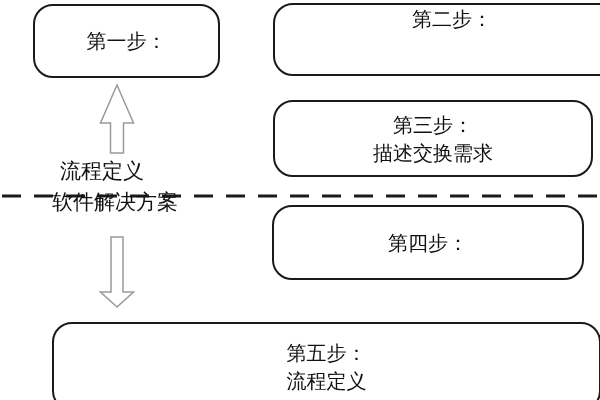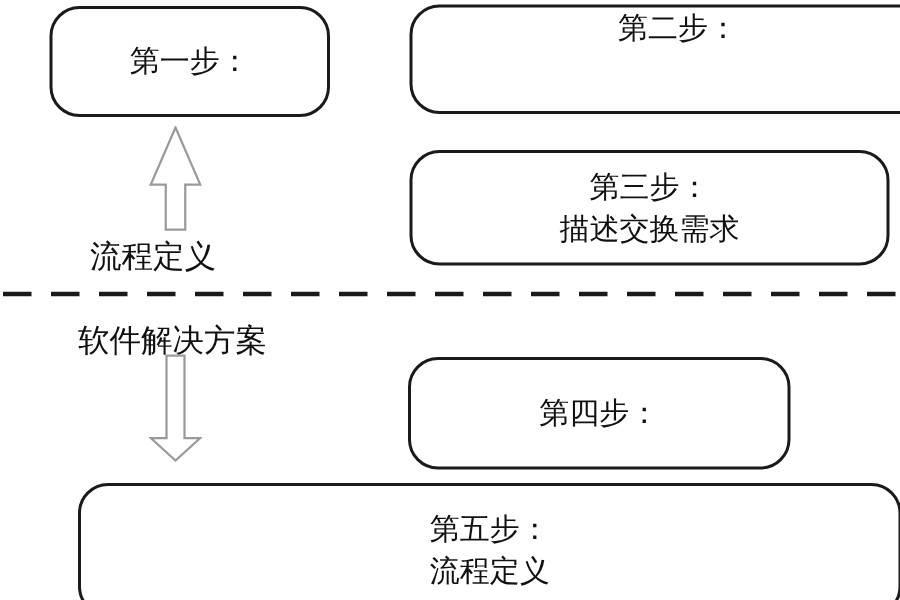--- a/index.html
+++ b/index.html
@@ -26,35 +26,35 @@
     align-items: center;
     justify-content: center;
     text-align: center;
     font-size: 20px;
     line-height: 28px;
     box-sizing: border-box;
   }
   .box-step1 { left: 33px;  top: 4px;   width: 187px; height: 74px; }
   .box-step2 { left: 273px; top: 3px;   width: 358px; height: 73px; justify-content: space-between; }
   .box-step3 { left: 273px; top: 100px; width: 320px; height: 77px; }
-  .box-step4 { left: 272px; top: 238px; width: 255px; height: 75px; }
+  .box-step4 { left: 272px; top: 205px; width: 312px; height: 75px; }
   .box-step5 { left: 42px;  top: 322px; width: 549px; height: 89px; margin-left: 10px; }
   .arrow {
     position: absolute;
   }
   .arrow-up   { left: 99px; top: 84px; }
   .arrow-down { left: 99px; top: 236px; }
   .section-label {
     position: absolute;
     font-size: 21px;
     white-space: nowrap;
     text-align: center;
   }
   .label-upper { left: 32px; top: 157px; width: 140px; }
-  .label-lower { left: 10px; top: 213px; width: 210px; }
+  .label-lower { left: 10px; top: 188px; width: 210px; }
   .divider {
     position: absolute;
     left: 0;
     top: 194px;
     width: 600px;
     height: 4px;
   }
 </style>
 </head>
 <body>

